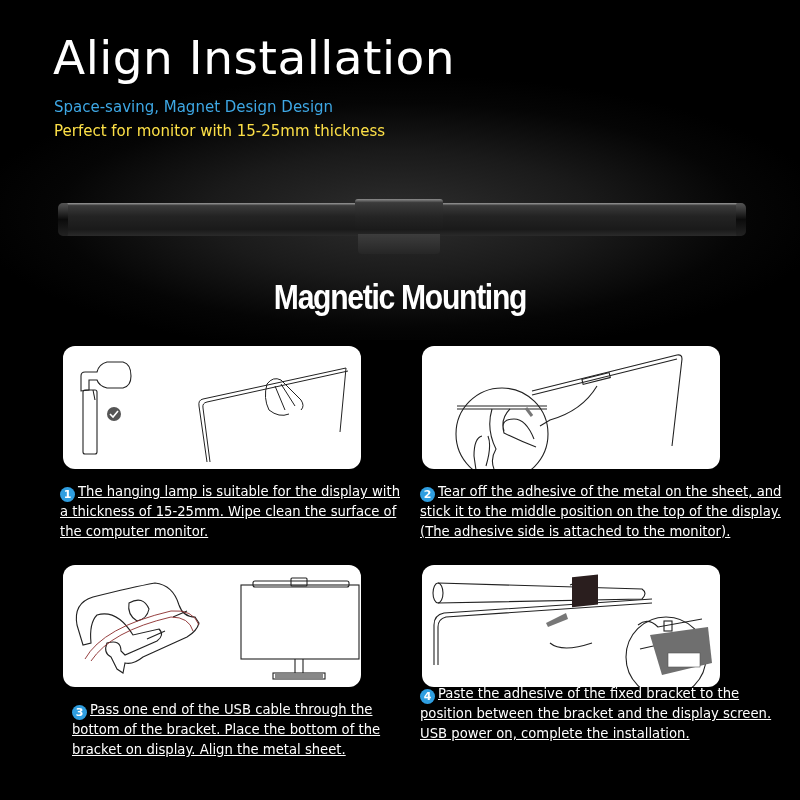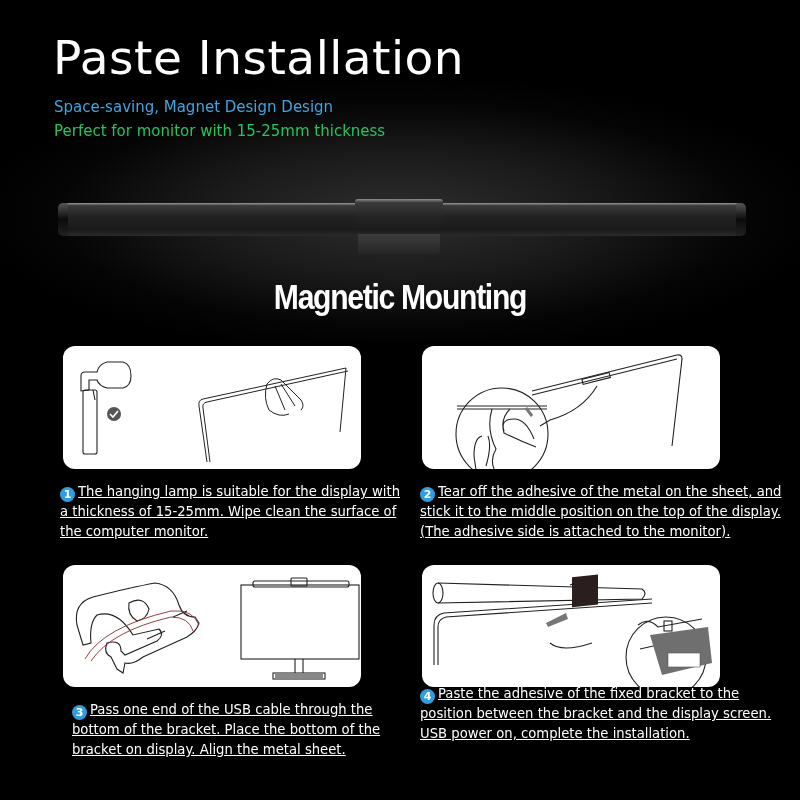--- a/index.html
+++ b/index.html
@@ -2,21 +2,21 @@
 <html><head>
 <meta charset="utf-8">
 <style>
   * { margin:0; padding:0; box-sizing:border-box; }
   html, body { width:800px; height:800px; background:#000; overflow:hidden; }
   body { position:relative; font-family:"Liberation Sans", "DejaVu Sans", sans-serif; color:#fff; }
   .bg-glow { position:absolute; left:0; top:0; width:800px; height:340px;
     background: radial-gradient(ellipse 430px 140px at 400px 215px, #2e2e2e 0%, #1a1a1a 45%, #050505 80%, #000 100%); }
   .title { position:absolute; left:53px; top:30px; font-size:47px; font-weight:normal; letter-spacing:0.5px; color:#fff; font-family:"DejaVu Sans", sans-serif; }
   .subtitle-blue { position:absolute; left:54px; top:98px; font-size:15px; color:#3ea7e4; font-family:"DejaVu Sans", sans-serif; }
-  .subtitle-white { position:absolute; left:54px; top:122px; font-size:15px; color:#22c55e; font-family:"DejaVu Sans", sans-serif; }
+  .subtitle-white { position:absolute; left:54px; top:122px; font-size:15px; color:#fde047; font-family:"DejaVu Sans", sans-serif; }
 
   .lamp { position:absolute; left:62px; top:203px; width:680px; height:33px; border-radius:6px;
     background: linear-gradient(#9a9a9a 0%, #3a3a3a 8%, #232323 40%, #1a1a1a 80%, #2a2a2a 100%); }
   .lamp-cap-l { position:absolute; left:58px; top:203px; width:10px; height:33px; border-radius:5px 2px 2px 5px; background:linear-gradient(#555,#0b0b0b 50%,#222); }
   .lamp-cap-r { position:absolute; left:736px; top:203px; width:10px; height:33px; border-radius:2px 5px 5px 2px; background:linear-gradient(#555,#0b0b0b 50%,#222); }
   .clip-top { position:absolute; left:355px; top:199px; width:88px; height:30px; border-radius:3px;
     background:linear-gradient(#8d8d8d 0%, #3b3b3b 12%, #242424 60%, #1b1b1b 100%); }
   .clip-bottom { position:absolute; left:358px; top:234px; width:82px; height:20px; border-radius:0 0 4px 4px;
     background:linear-gradient(#3d3d3d, #262626); }
 
@@ -36,21 +36,21 @@
   .s3 { left:72px; top:700px; width:340px; }
   .s4 { left:420px; top:684px; width:375px; }
   .badge { display:inline-block; width:15px; height:15px; border-radius:50%; background:#2f9ee0; color:#fff;
     font-size:11px; line-height:15px; text-align:center; font-weight:bold; vertical-align:-2px; margin-right:3px; }
 </style>
 </head>
 <body>
 
 <div class="bg-glow"></div>
 
-<h1 class="title">Paste Installation</h1>
+<h1 class="title">Align Installation</h1>
 <div class="subtitle-blue">Space-saving, Magnet Design Design</div>
 <div class="subtitle-white">Perfect for monitor with 15-25mm thickness</div>
 
 <div>
   <div class="lamp"></div>
   <div class="lamp-cap-l"></div>
   <div class="lamp-cap-r"></div>
   <div class="clip-bottom"></div>
   <div class="clip-top"></div>
 </div>

